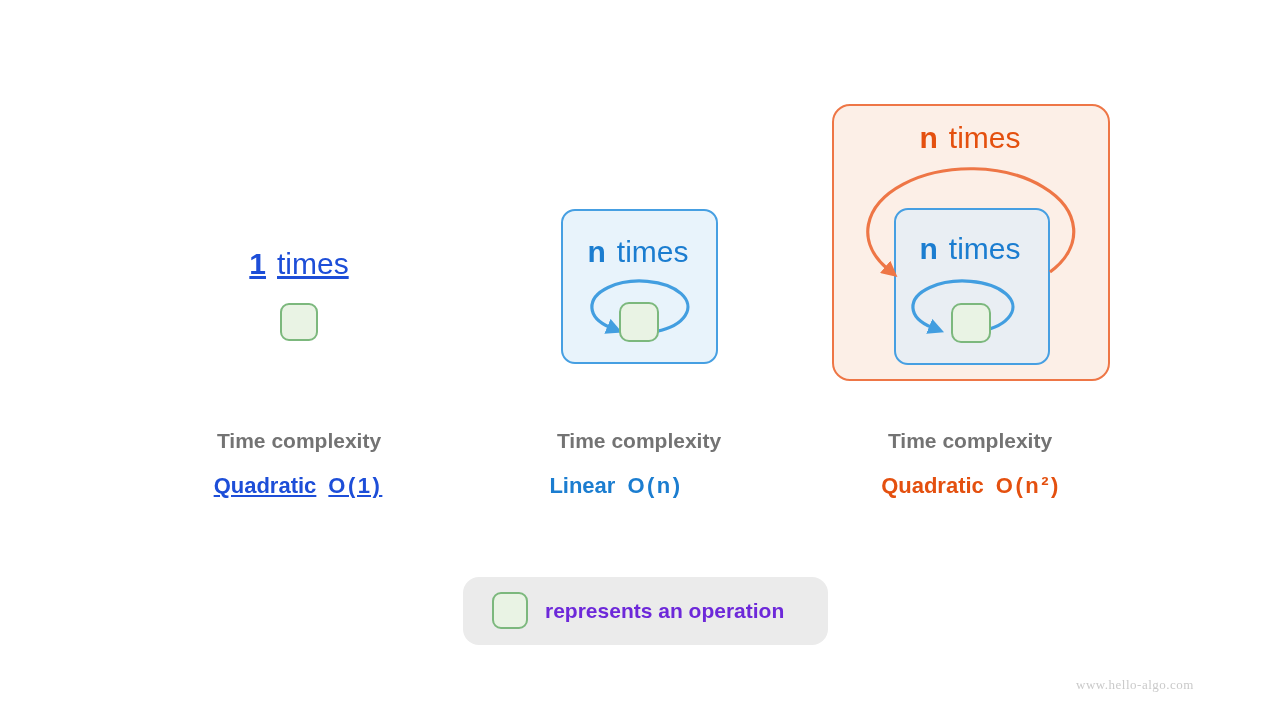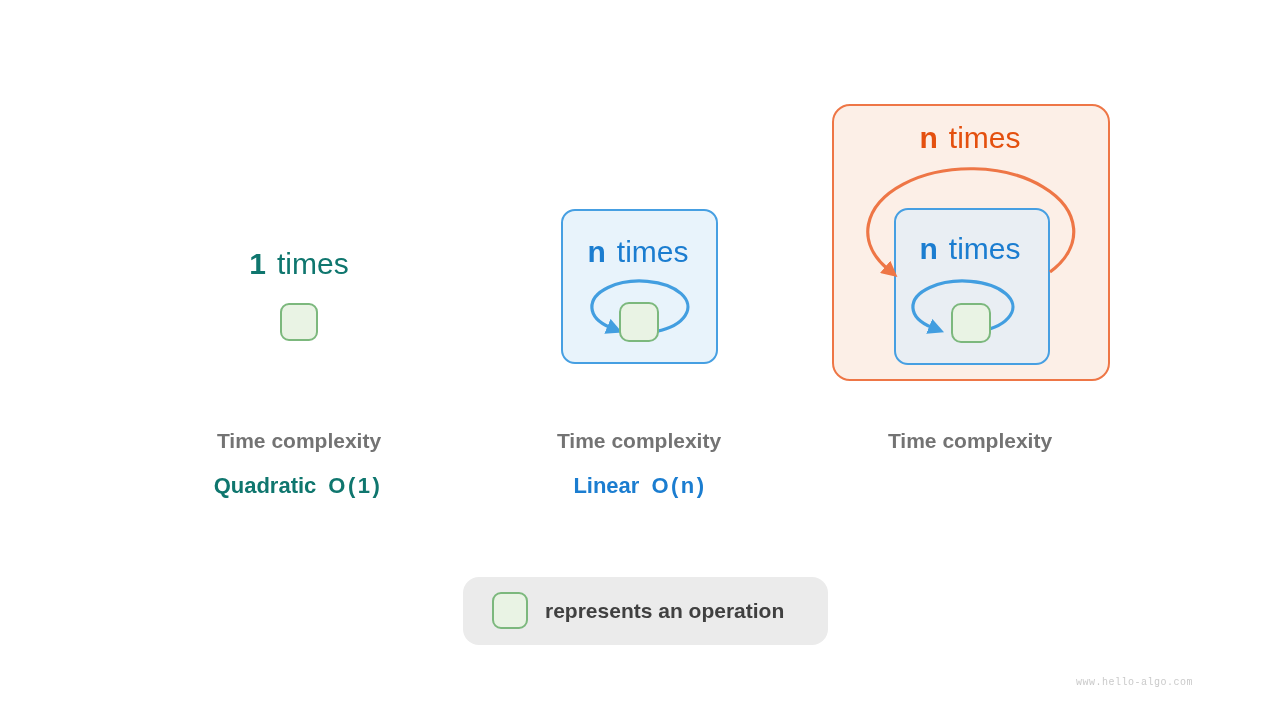--- a/index.html
+++ b/index.html
@@ -28,45 +28,45 @@
   .op-legend{left:492px;top:592px;width:36px;height:37px;border-radius:9px;}
   
   .loops{position:absolute;left:0;top:0;pointer-events:none;}
   
   .loop-label{
     position:absolute;transform:translateX(-50%);white-space:nowrap;
     font-size:30px;line-height:23px;
   }
   .loop-label .count{font-weight:700;}
   .loop-label .word{margin-left:11px;font-weight:400;}
-  .green-t{color:#0f766e;}
+  .green-t{color:#1d4ed8;text-decoration:underline;}
   .blue-t{color:#1B7DD0;}
   .orange-t{color:#E4500F;}
   .panel-title{
     position:absolute;transform:translateX(-50%);white-space:nowrap;
     font-size:21px;font-weight:700;color:#737373;line-height:23px;
   }
   .complexity-line{
     position:absolute;transform:translateX(-50%);white-space:nowrap;
     font-size:22px;font-weight:700;line-height:24px;
   }
   .complexity-line .big-o{margin-left:12px;letter-spacing:2.5px;}
   
   .legend{
     left:463px;top:577px;width:365px;height:68px;border-radius:16px;
     background:#EBEBEB;
   }
   .legend-text{
     position:absolute;left:545px;top:599px;font-size:21px;font-weight:700;
-    color:#404040;white-space:nowrap;line-height:24px;
+    color:#6d28d9;white-space:nowrap;line-height:24px;
   }
   .watermark{
     position:absolute;left:1076px;top:677px;
-    font-family:Liberation Mono, monospace;
-    font-size:10px;color:#CACACA;letter-spacing:0.5px;white-space:nowrap;
+    font-family:Liberation Serif, serif;
+    font-size:13px;color:#CACACA;letter-spacing:0.5px;white-space:nowrap;
   }
 </style>
 </head>
 <body>
 
 <div class="canvas">
 
   <div class="abs outer-orange-box"></div>
 
   <div class="abs blue-box inner"></div>
@@ -104,22 +104,25 @@
     <span class="count">n</span><span class="word">times</span>
   </div>
 
   <div class="panel-title" style="left:299px;top:429px">Time complexity</div>
   <div class="panel-title" style="left:639px;top:429px">Time complexity</div>
   <div class="panel-title" style="left:970px;top:429px">Time complexity</div>
 
   <div class="complexity-line green-t" style="left:298px;top:474px">
     <span>Quadratic</span><span class="big-o">O(1)</span>
   </div>
-  <div class="complexity-line blue-t" style="left:640px;top:474px">
+  <div class="complexity-line blue-t" style="left:616px;top:474px">
     <span>Linear</span><span class="big-o">O(n)</span>
+  </div>
+  <div class="complexity-line orange-t" style="left:971px;top:474px">
+    <span>Quadratic</span><span class="big-o">O(n²)</span>
   </div>
 
   <div class="abs legend"></div>
   <div class="abs op-box op-legend"></div>
   <span class="legend-text">represents an operation</span>
 
   <div class="watermark">www.hello-algo.com</div>
 
 </div>
 

